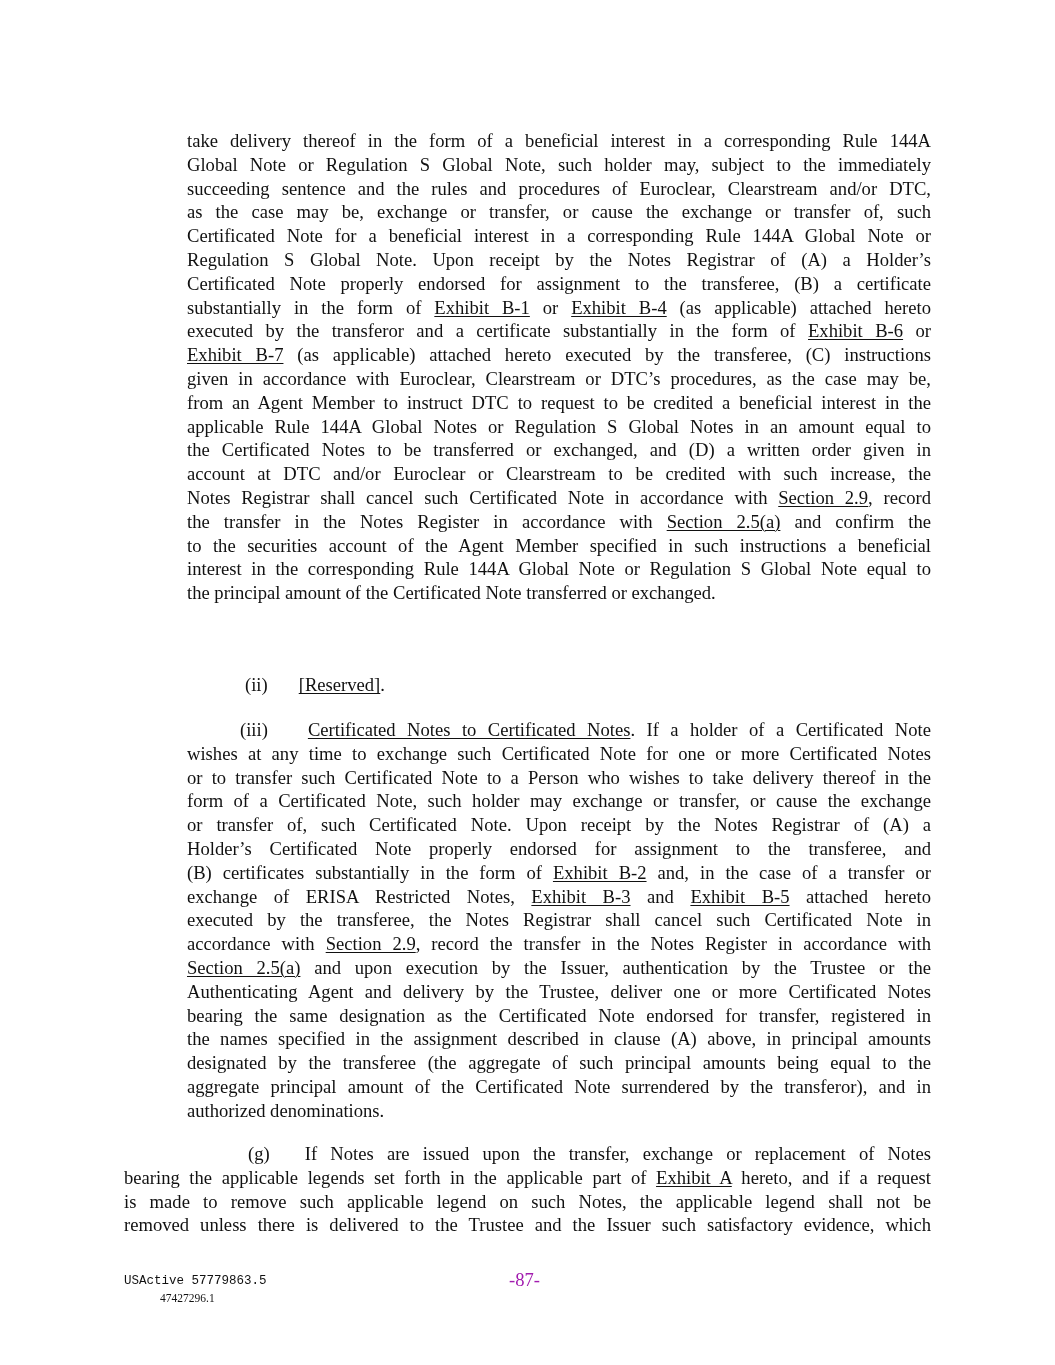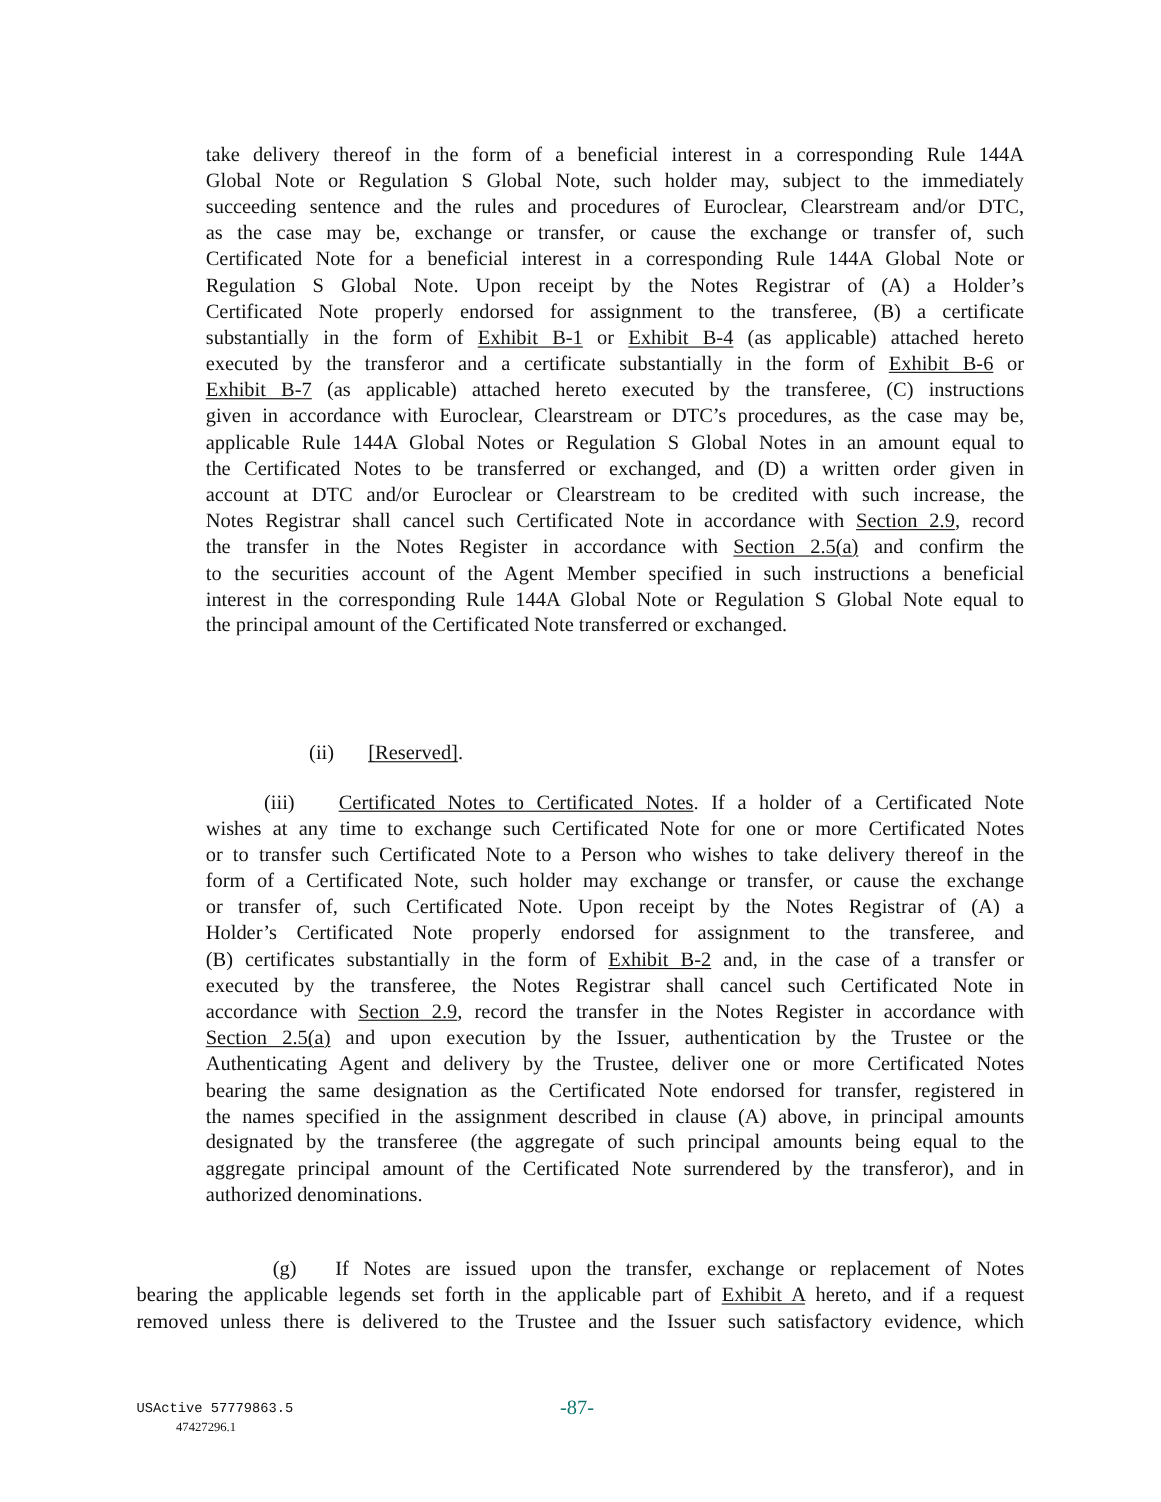--- a/index.html
+++ b/index.html
@@ -12,84 +12,87 @@
   .block { position: absolute; }
   .line {
     height: 23.8px; line-height: 23.8px; white-space: nowrap;
     text-align: justify; text-align-last: justify; display: block;
   }
   .line.last { text-align-last: left; }
   .u { text-decoration: underline; text-underline-offset: 2px; text-decoration-thickness: 1px; }
   .tab { display: inline-block; }
   .footer-left { position: absolute; left: 124px; top: 1270px; font-family: Liberation Mono, monospace; font-size: 12.5px; color: #111; }
   .footer-left2 { position: absolute; left: 124px; top: 1288px; font-family: "Liberation Serif", "DejaVu Serif", serif; font-size: 11.5px; color: #111; margin-left: 36px; }
-  .page-num { position: absolute; left: 509px; top: 1265px; font-size: 18.6px; font-family: "Liberation Serif", serif; color: #0f766e; }
+  .page-num { position: absolute; left: 509px; top: 1265px; font-size: 18.6px; font-family: "Liberation Serif", serif; color: #a21caf; }
 </style>
 </head>
 <body>
 
 <div class="page">
 
   <div class="block" id="para1" style="left:187px; top:125px; width:744px;">
       <div class="line"><span>take delivery thereof in the form of a beneficial interest in a corresponding Rule 144A</span></div>
       <div class="line"><span>Global Note or Regulation S Global Note, such holder may, subject to the immediately</span></div>
       <div class="line"><span>succeeding sentence and the rules and procedures of Euroclear, Clearstream and/or DTC,</span></div>
       <div class="line"><span>as the case may be, exchange or transfer, or cause the exchange or transfer of, such</span></div>
       <div class="line"><span>Certificated Note for a beneficial interest in a corresponding Rule 144A Global Note or</span></div>
       <div class="line"><span>Regulation S Global Note.  Upon receipt by the Notes Registrar of (A) a Holder’s</span></div>
       <div class="line"><span>Certificated Note properly endorsed for assignment to the transferee, (B) a certificate</span></div>
       <div class="line"><span>substantially in the form of </span><span class="u">Exhibit B-1</span><span> or </span><span class="u">Exhibit B-4</span><span> (as applicable) attached hereto</span></div>
       <div class="line"><span>executed by the transferor and a certificate substantially in the form of </span><span class="u">Exhibit B-6</span><span> or</span></div>
       <div class="line"><span class="u">Exhibit B-7</span><span> (as applicable) attached hereto executed by the transferee, (C) instructions</span></div>
       <div class="line"><span>given in accordance with Euroclear, Clearstream or DTC’s procedures, as the case may be,</span></div>
+      <div class="line"><span>from an Agent Member to instruct DTC to request to be credited a beneficial interest in the</span></div>
       <div class="line"><span>applicable Rule 144A Global Notes or Regulation S Global Notes in an amount equal to</span></div>
       <div class="line"><span>the Certificated Notes to be transferred or exchanged, and (D) a written order given in</span></div>
       <div class="line"><span>account at DTC and/or Euroclear or Clearstream to be credited with such increase, the</span></div>
       <div class="line"><span>Notes Registrar shall cancel such Certificated Note in accordance with </span><span class="u">Section 2.9</span><span>, record</span></div>
       <div class="line"><span>the transfer in the Notes Register in accordance with </span><span class="u">Section 2.5(a)</span><span> and confirm the</span></div>
       <div class="line"><span>to the securities account of the Agent Member specified in such instructions a beneficial</span></div>
       <div class="line"><span>interest in the corresponding Rule 144A Global Note or Regulation S Global Note equal to</span></div>
       <div class="line last"><span>the principal amount of the Certificated Note transferred or exchanged.</span></div>
     </div>
 
-  <div class="block" style="left:245px; top:669px; width:400px;margin-left:36px;">
+  <div class="block" style="left:245px; top:669px; width:400px;">
     <div class="line last" style="text-align:left;">
       <span>(ii)</span><span class="tab" style="width:31px;"></span><span class="u">[Reserved]</span><span>.</span>
     </div>
   </div>
 
   <div class="block" style="left:187px; top:714px; width:744px;">
     <div class="line" style="padding-left:53px;">
       <span>(iii)</span><span class="tab" style="width:40px;"></span><span class="u">Certificated Notes to Certificated Notes</span><span>.  If a holder of a Certificated Note</span>
     </div>
     <div id="iii-lines">
         <div class="line"><span>wishes at any time to exchange such Certificated Note for one or more Certificated Notes</span></div>
         <div class="line"><span>or to transfer such Certificated Note to a Person who wishes to take delivery thereof in the</span></div>
         <div class="line"><span>form of a Certificated Note, such holder may exchange or transfer, or cause the exchange</span></div>
         <div class="line"><span>or transfer of, such Certificated Note.  Upon receipt by the Notes Registrar of (A) a</span></div>
         <div class="line"><span>Holder’s Certificated Note properly endorsed for assignment to the transferee, and</span></div>
         <div class="line"><span>(B) certificates substantially in the form of </span><span class="u">Exhibit B-2</span><span> and, in the case of a transfer or</span></div>
+        <div class="line"><span>exchange of ERISA Restricted Notes, </span><span class="u">Exhibit B-3</span><span> and </span><span class="u">Exhibit B-5</span><span> attached hereto</span></div>
         <div class="line"><span>executed by the transferee, the Notes Registrar shall cancel such Certificated Note in</span></div>
         <div class="line"><span>accordance with </span><span class="u">Section 2.9</span><span>, record the transfer in the Notes Register in accordance with</span></div>
         <div class="line"><span class="u">Section 2.5(a)</span><span> and upon execution by the Issuer, authentication by the Trustee or the</span></div>
         <div class="line"><span>Authenticating Agent and delivery by the Trustee, deliver one or more Certificated Notes</span></div>
         <div class="line"><span>bearing the same designation as the Certificated Note endorsed for transfer, registered in</span></div>
         <div class="line"><span>the names specified in the assignment described in clause (A) above, in principal amounts</span></div>
         <div class="line"><span>designated by the transferee (the aggregate of such principal amounts being equal to the</span></div>
         <div class="line"><span>aggregate principal amount of the Certificated Note surrendered by the transferor), and in</span></div>
         <div class="line last"><span>authorized denominations.</span></div>
       </div>
   </div>
 
   <div class="block" style="left:124px; top:1138px; width:807px;">
     <div class="line" style="padding-left:124px;">
       <span>(g)</span><span class="tab" style="width:35px;"></span><span>If Notes are issued upon the transfer, exchange or replacement of Notes</span>
     </div>
     <div id="g-lines">
         <div class="line"><span>bearing the applicable legends set forth in the applicable part of </span><span class="u">Exhibit A</span><span> hereto, and if a request</span></div>
+        <div class="line"><span>is made to remove such applicable legend on such Notes, the applicable legend shall not be</span></div>
         <div class="line"><span>removed unless there is delivered to the Trustee and the Issuer such satisfactory evidence, which</span></div>
       </div>
   </div>
 
   <div class="footer-left">USActive 57779863.5</div>
   <div class="footer-left2">47427296.1</div>
   <div class="page-num">-87-</div>
 </div>
 
 </body></html>

